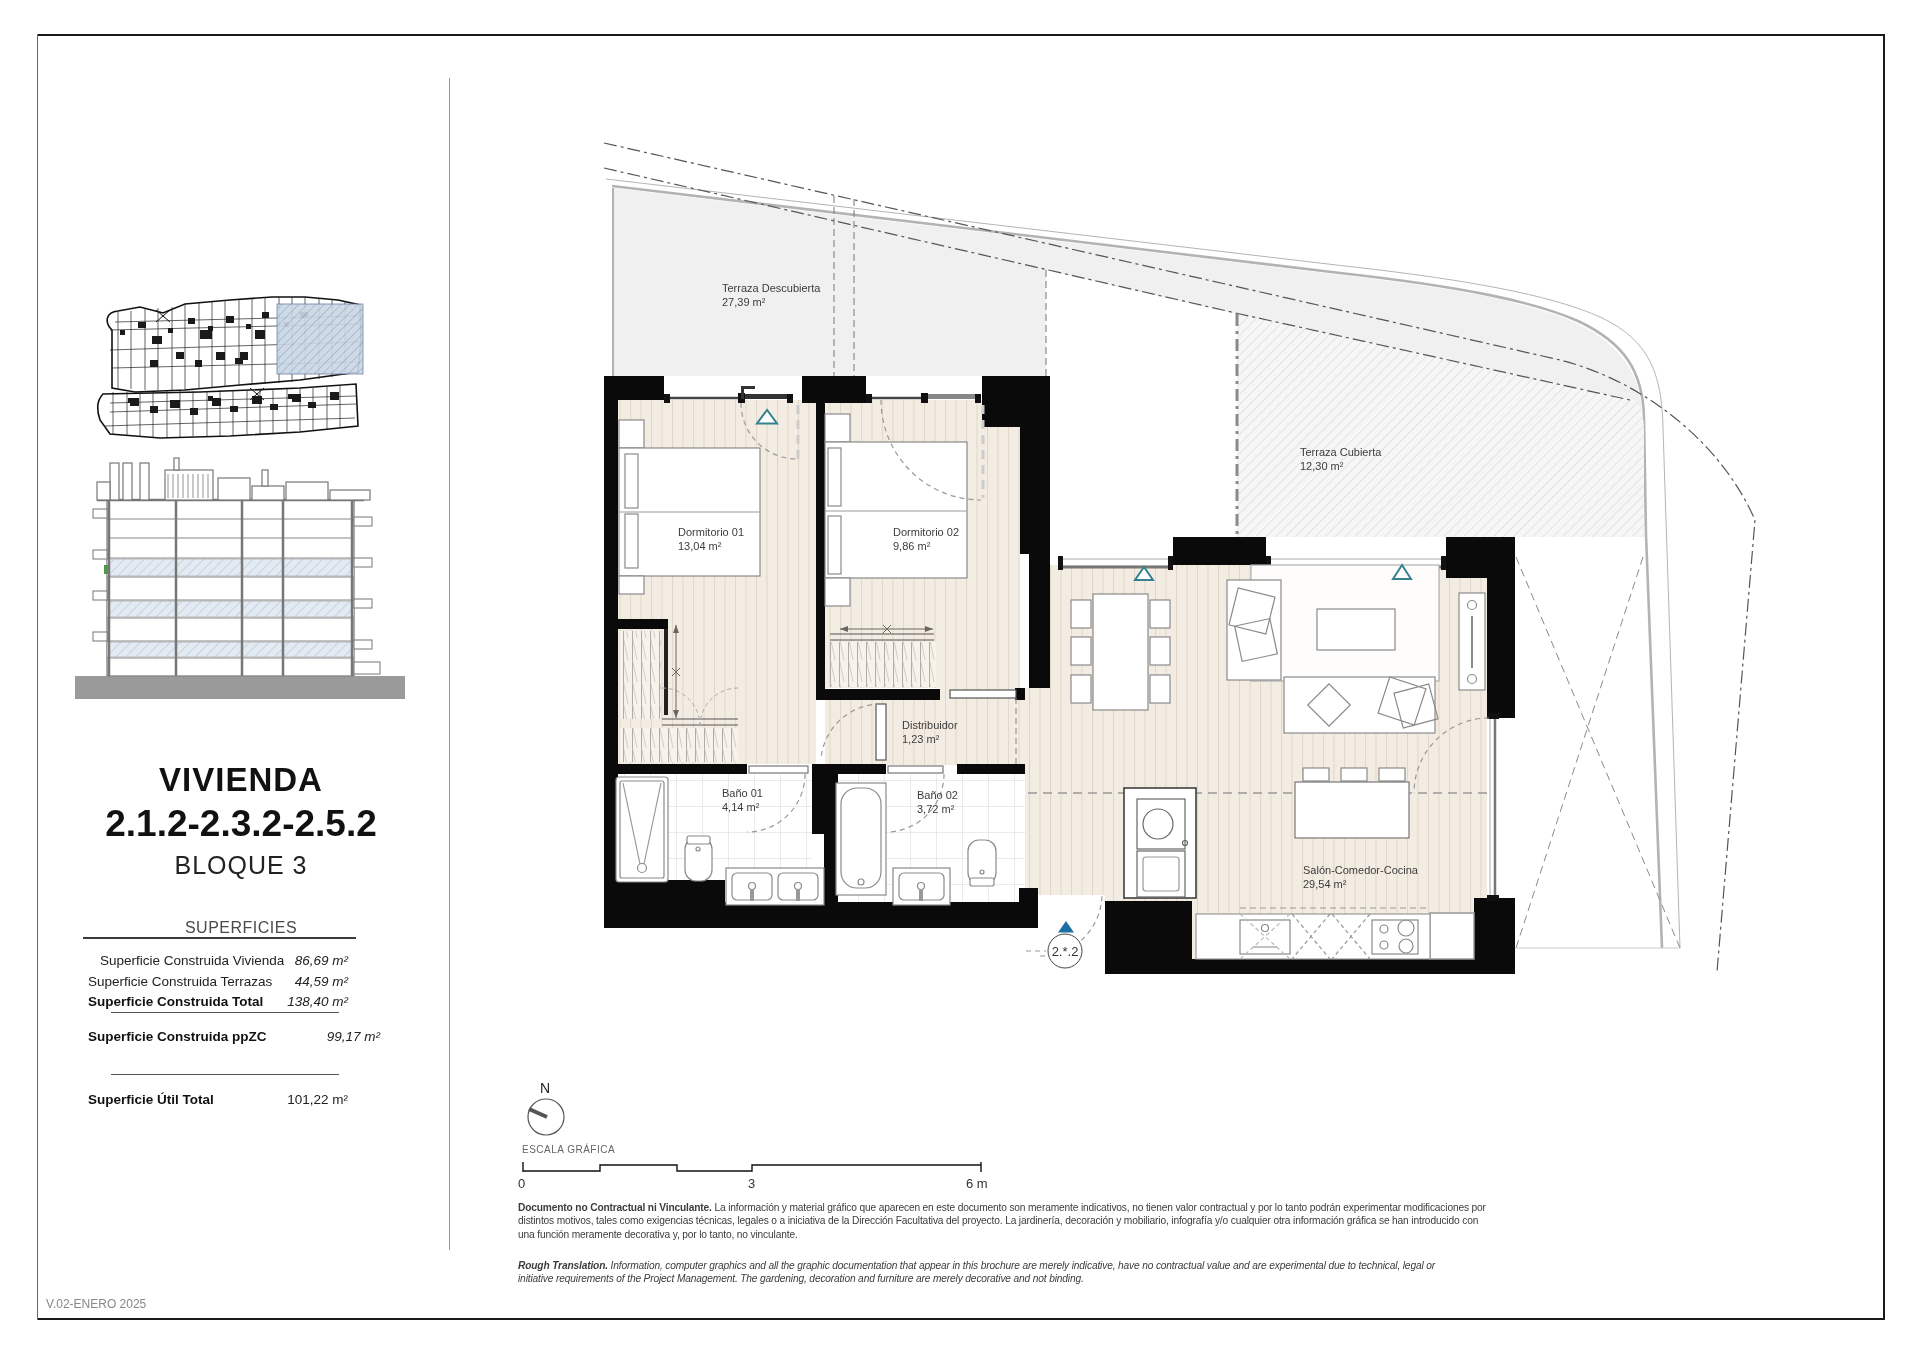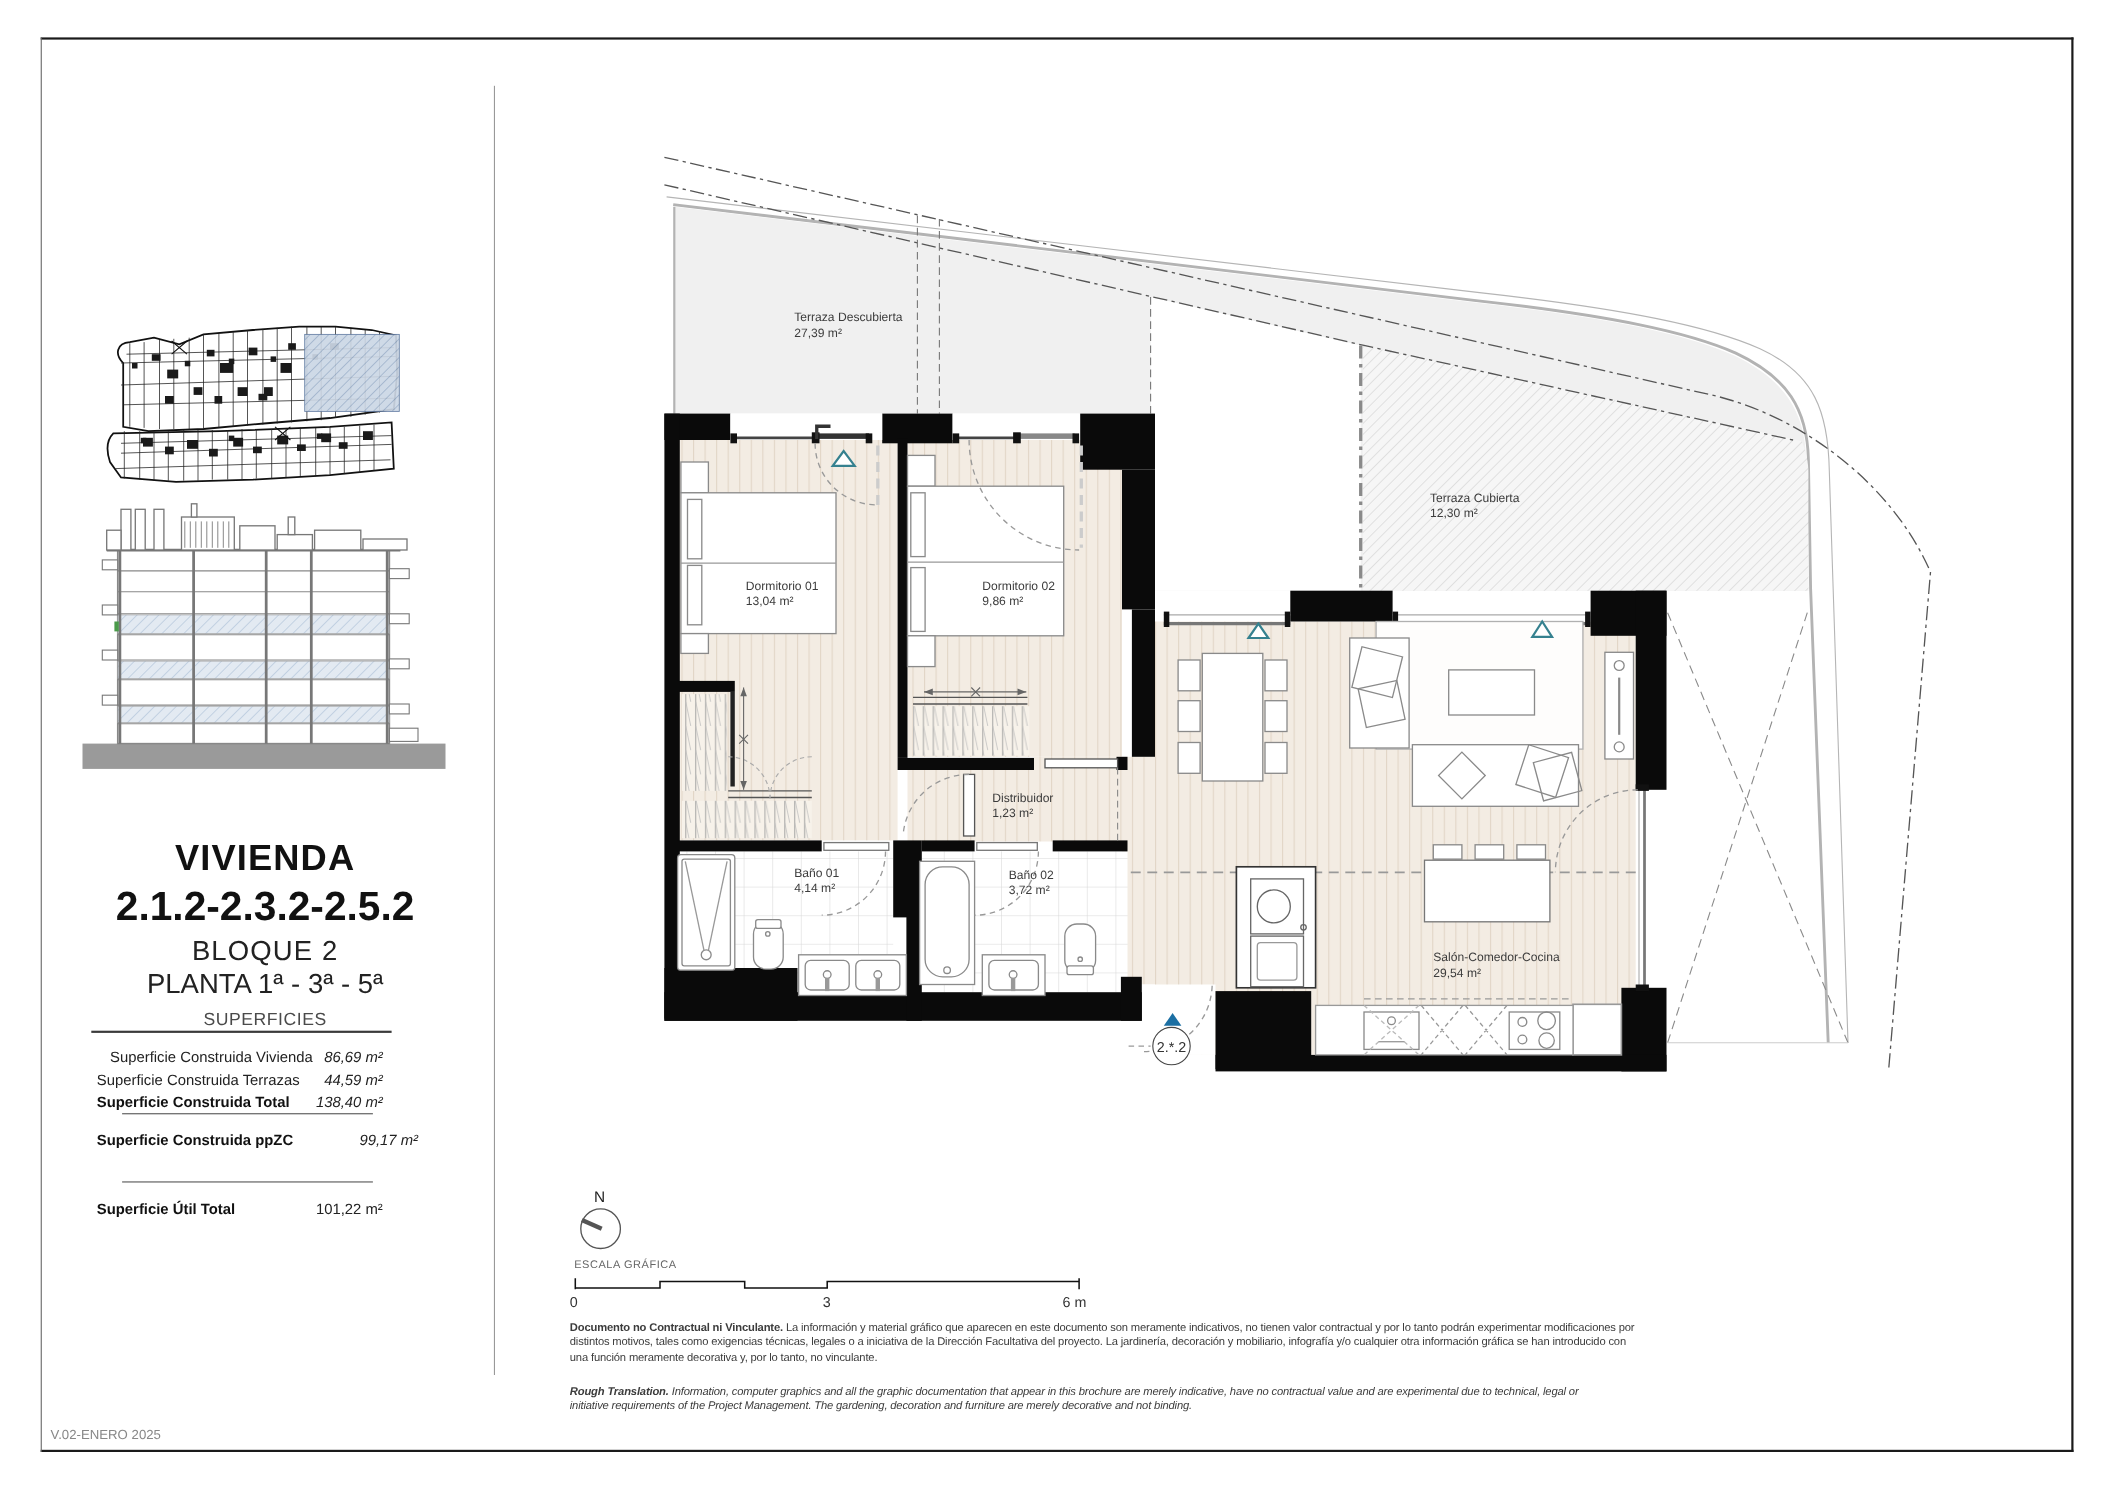--- a/index.html
+++ b/index.html
@@ -19,23 +19,22 @@
   <div class="abs" style="left:37px;top:34px;width:1px;height:1286px;background:#666;"></div>
 
   <div class="abs" style="left:1883px;top:34px;width:2px;height:1286px;background:#1a1a1a;"></div>
 
   <div class="abs" style="left:449px;top:78px;width:1px;height:1172px;background:#999;"></div>
 
   <div class="abs ctr" style="left:85px;top:761px;width:312px;font-size:33px;font-weight:bold;color:#111;letter-spacing:1px;">VIVIENDA</div>
 
   <div class="abs ctr" style="left:60px;top:803px;width:362px;font-size:37px;font-weight:bold;color:#111;">2.1.2-2.3.2-2.5.2</div>
 
-  <div class="abs ctr" style="left:85px;top:851px;width:312px;font-size:25px;color:#222;letter-spacing:1px;">BLOQUE 2</div>
-
-  <div class="abs ctr" style="left:60px;top:881px;width:362px;font-size:25px;color:#222;">PLANTA 1ª - 3ª - 5ª</div>
+  <div class="abs ctr" style="left:85px;top:851px;width:312px;font-size:25px;color:#222;letter-spacing:1px;">BLOQUE 3</div>
+
 
   <div class="abs ctr" style="left:85px;top:919px;width:312px;font-size:16px;color:#4a4a4a;letter-spacing:0.5px;">SUPERFICIES</div>
 
   <div class="abs" style="left:83px;top:937px;width:273px;height:2px;background:#3a3a3a;"></div>
 
   <div class="abs" style="left:100px;top:953px;font-size:13.5px;color:#222;white-space:nowrap;">Superficie Construida Vivienda</div>
   <div class="abs" style="left:258px;top:953px;width:90px;font-size:13.5px;color:#222;font-style:italic;text-align:right;white-space:nowrap;">86,69 m²</div>
 
   <div class="abs" style="left:88px;top:974px;font-size:13.5px;color:#222;white-space:nowrap;">Superficie Construida Terrazas</div>
   <div class="abs" style="left:258px;top:974px;width:90px;font-size:13.5px;color:#222;font-style:italic;text-align:right;white-space:nowrap;">44,59 m²</div>

